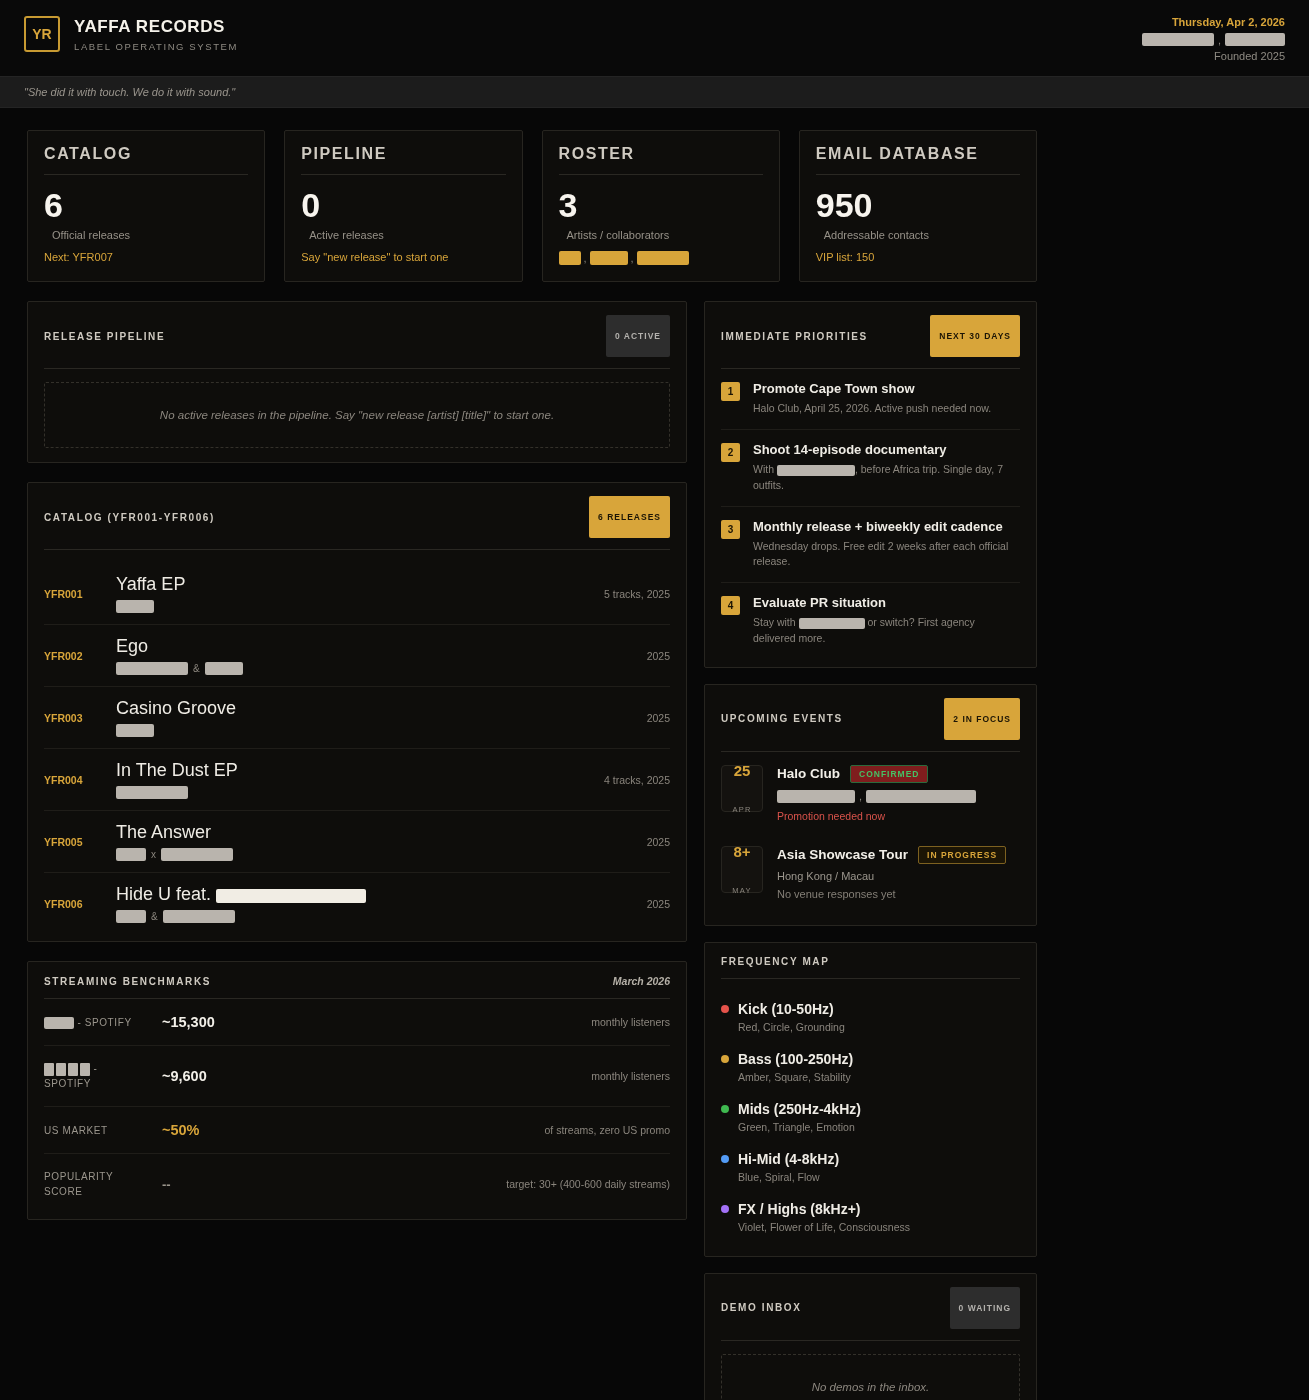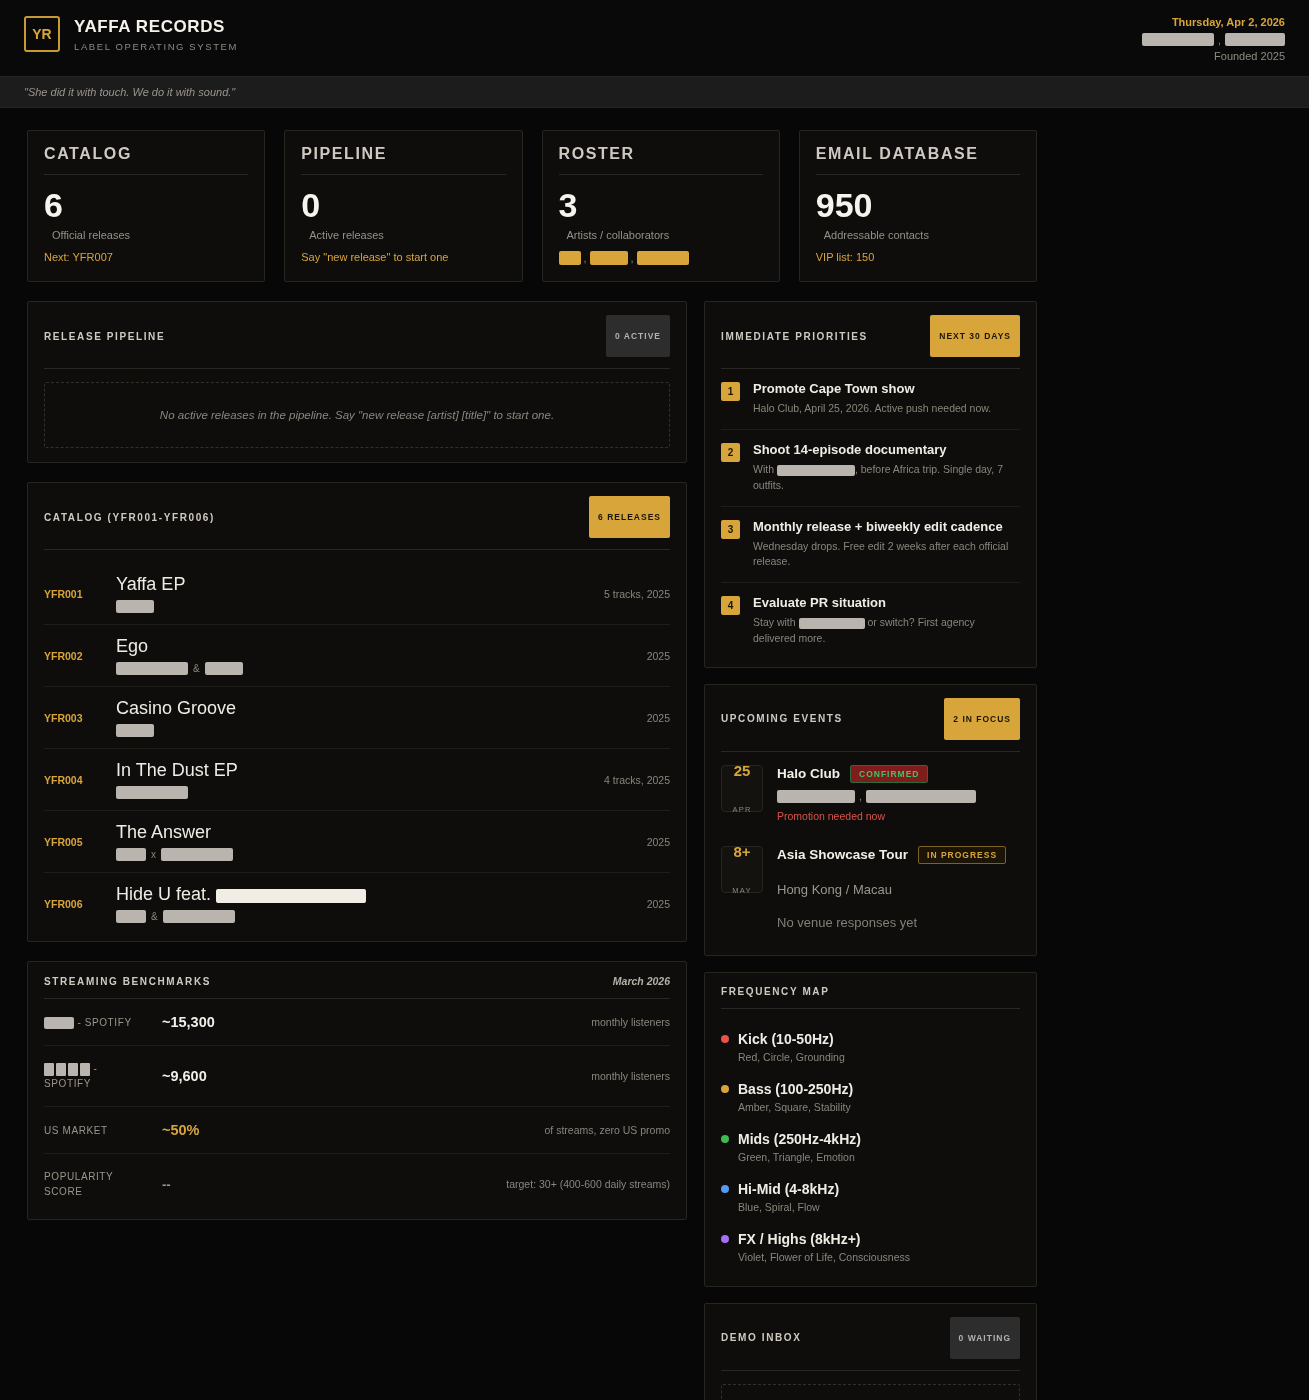--- a/index.html
+++ b/index.html
@@ -78,21 +78,21 @@
   .prio-desc .bar { height: 11px; }
   
   .event-item { display: flex; gap: 14px; padding: 13px 0 11px 0; }
   .event-date { flex: 0 0 auto; width: 42px; height: 47px; background: #14120f; border: 1px solid #272520; border-radius: 4px; display: flex; flex-direction: column; align-items: center; justify-content: center; gap: 24px; }
   .event-day { font-size: 15px; font-weight: bold; color: #d8a53a; }
   .event-month { font-size: 7.5px; letter-spacing: 1.2px; color: #8a857d; margin-top: 2px; }
   .event-title-row { display: flex; align-items: center; gap: 10px; }
   .event-name { font-size: 13.5px; font-weight: bold; color: #f2efe8; }
   .event-bars { margin-top: 7px; display: flex; align-items: center; gap: 4px; }
   .event-alert { margin-top: 7px; font-size: 10.5px; color: #d9534b; }
-  .event-line { margin-top: 18px; font-size: 13px; color: #9b968d; }
+  .event-line { margin-top: 6px; font-size: 11px; color: #9b968d; }
   .event-line.dim { color: #847f77; }
   
   .freq-item { padding: 9px 0; }
   .freq-name-row { display: flex; align-items: center; gap: 9px; }
   .freq-dot { width: 8px; height: 8px; border-radius: 50%; flex: 0 0 auto; }
   .freq-name { font-size: 14px; font-weight: bold; color: #efece5; }
   .freq-desc { font-size: 10.5px; color: #8a857d; margin-top: 4px; margin-left: 17px; }
   .mt13 { margin-top: 13px; }
 </style>
 </head>

